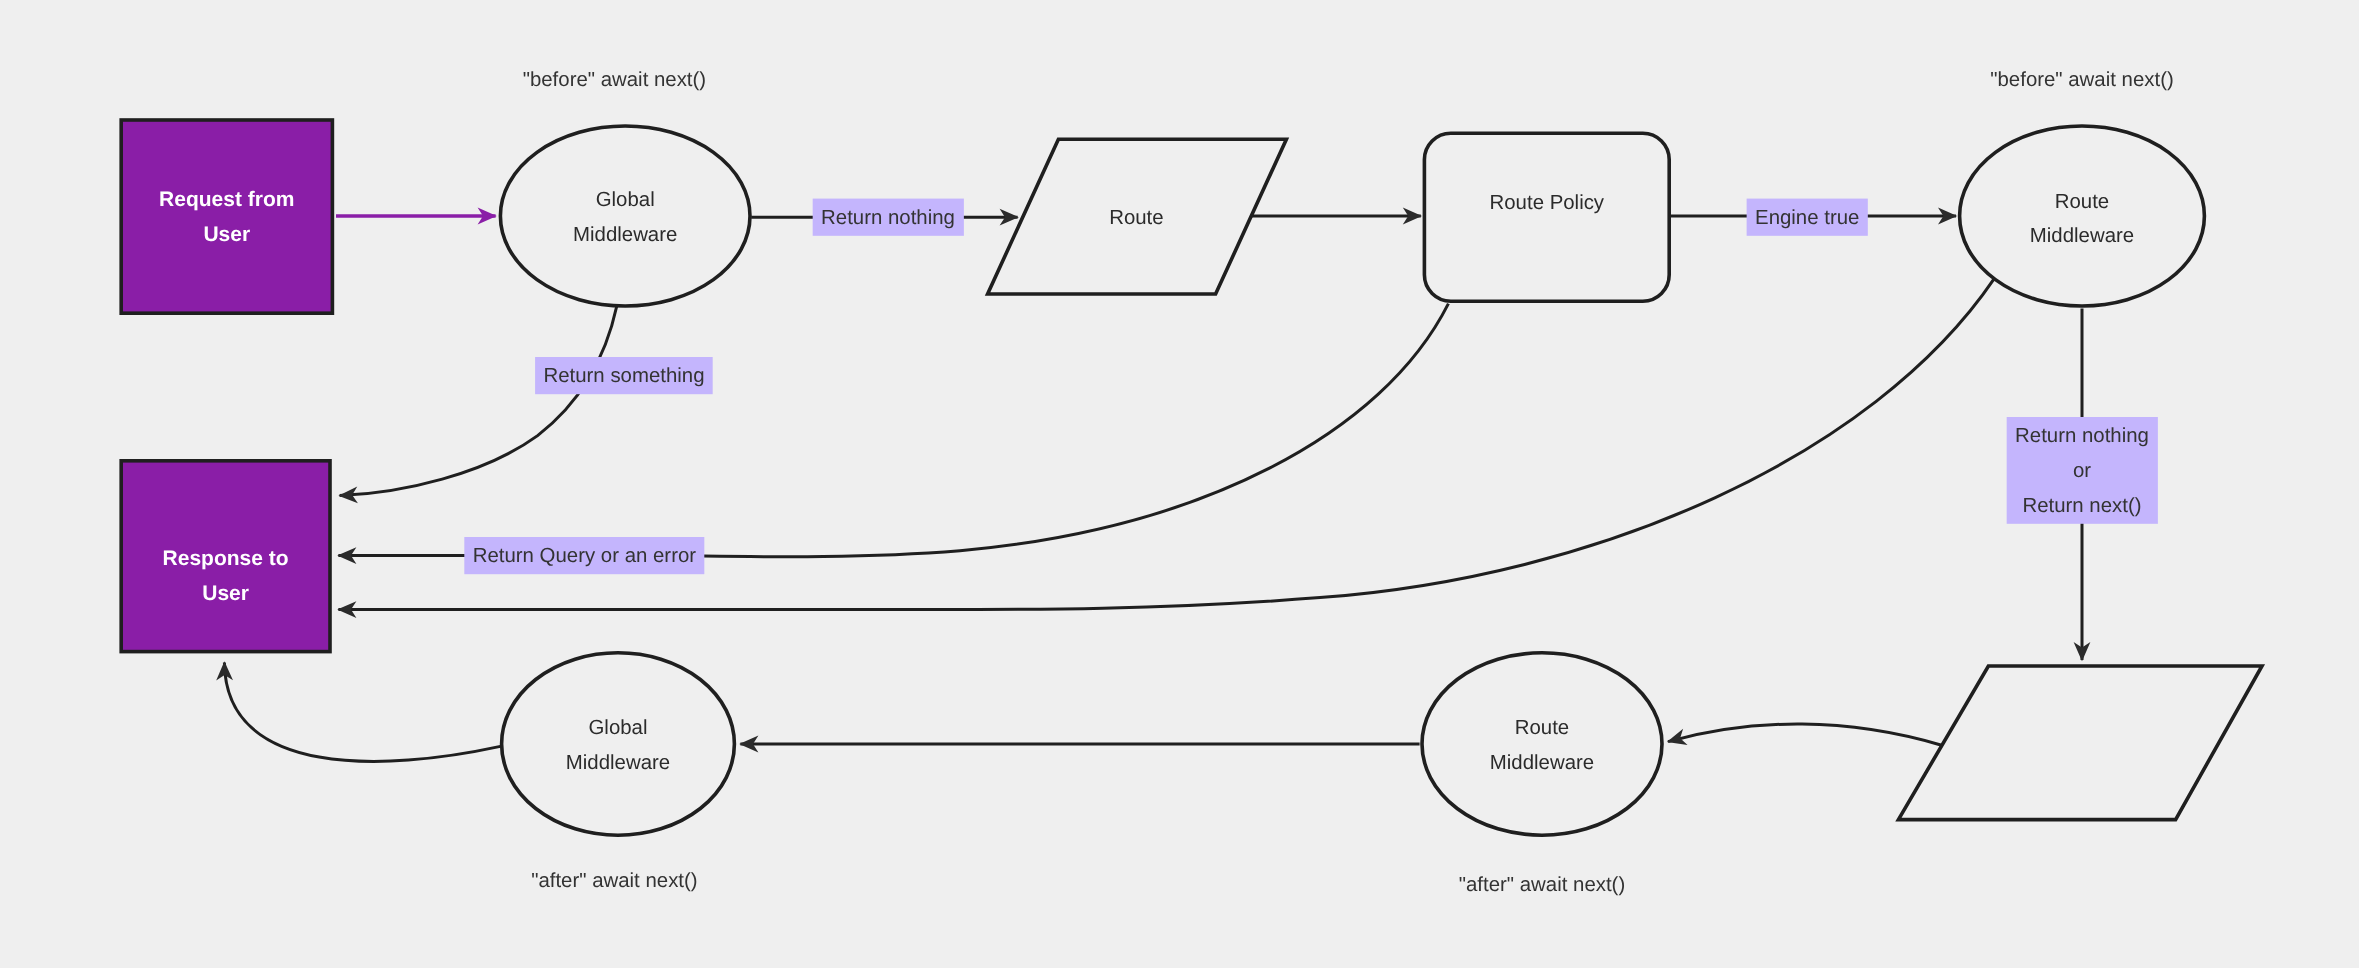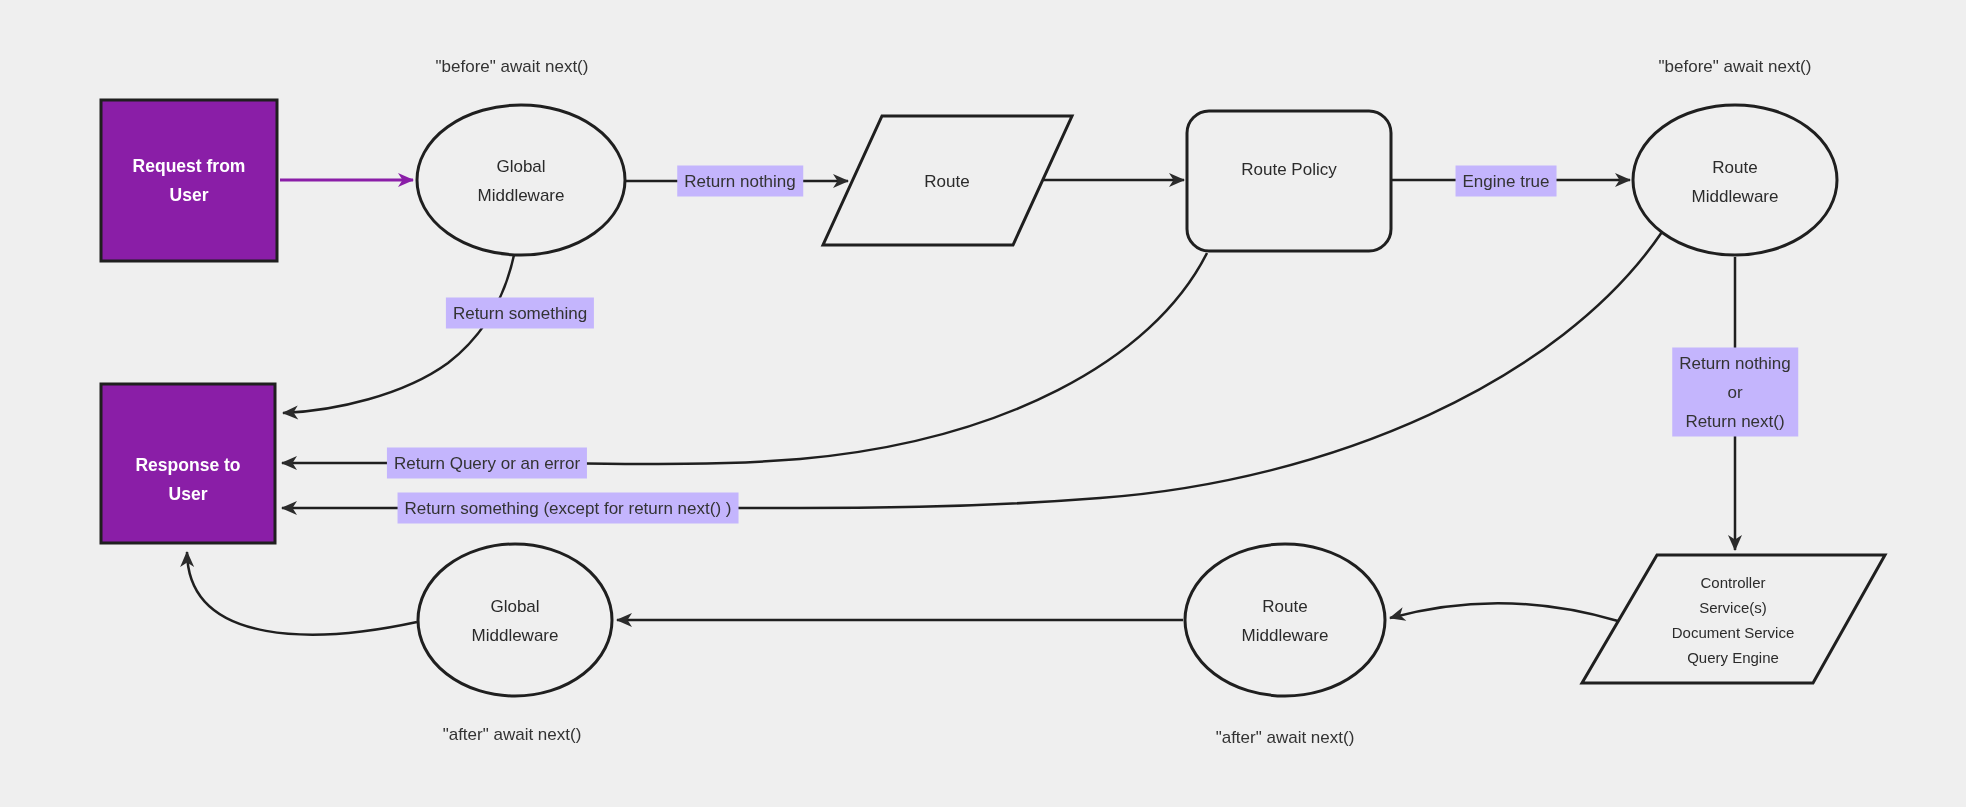--- a/index.html
+++ b/index.html
@@ -86,31 +86,26 @@
   <div class="lbl node-lbl" style="left:521px;top:181px;">Global
 Middleware</div>
   <div class="lbl node-lbl" style="left:947px;top:181px;">Route</div>
   <div class="lbl node-lbl" style="left:1289px;top:169px;">Route Policy</div>
   <div class="lbl node-lbl" style="left:1735px;top:182px;">Route
 Middleware</div>
   <div class="lbl node-lbl" style="left:515px;top:621px;">Global
 Middleware</div>
   <div class="lbl node-lbl" style="left:1285px;top:621px;">Route
 Middleware</div>
-  <div class="lbl small-lbl" style="left:1733px;top:620px;">Controller
-Service(s)
-Document Service
-Query Engine</div>
 
   <div class="lbl" style="left:512px;top:66px;">"before" await next()</div>
   <div class="lbl" style="left:1735px;top:66px;">"before" await next()</div>
   <div class="lbl patch" style="left:740px;top:181px;">Return nothing</div>
   <div class="lbl patch" style="left:1506px;top:181px;">Engine true</div>
   <div class="lbl patch" style="left:520px;top:313px;">Return something</div>
   <div class="lbl patch" style="left:487px;top:463px;">Return Query or an error</div>
-  <div class="lbl patch" style="left:568px;top:508px;">Return something (except for return next() )</div>
   <div class="lbl patch" style="left:1735px;top:392px;">Return nothing
 or
 Return next()</div>
   <div class="lbl" style="left:512px;top:734px;">"after" await next()</div>
   <div class="lbl" style="left:1285px;top:737px;">"after" await next()</div>
 
 </div>
 
 </body></html>

